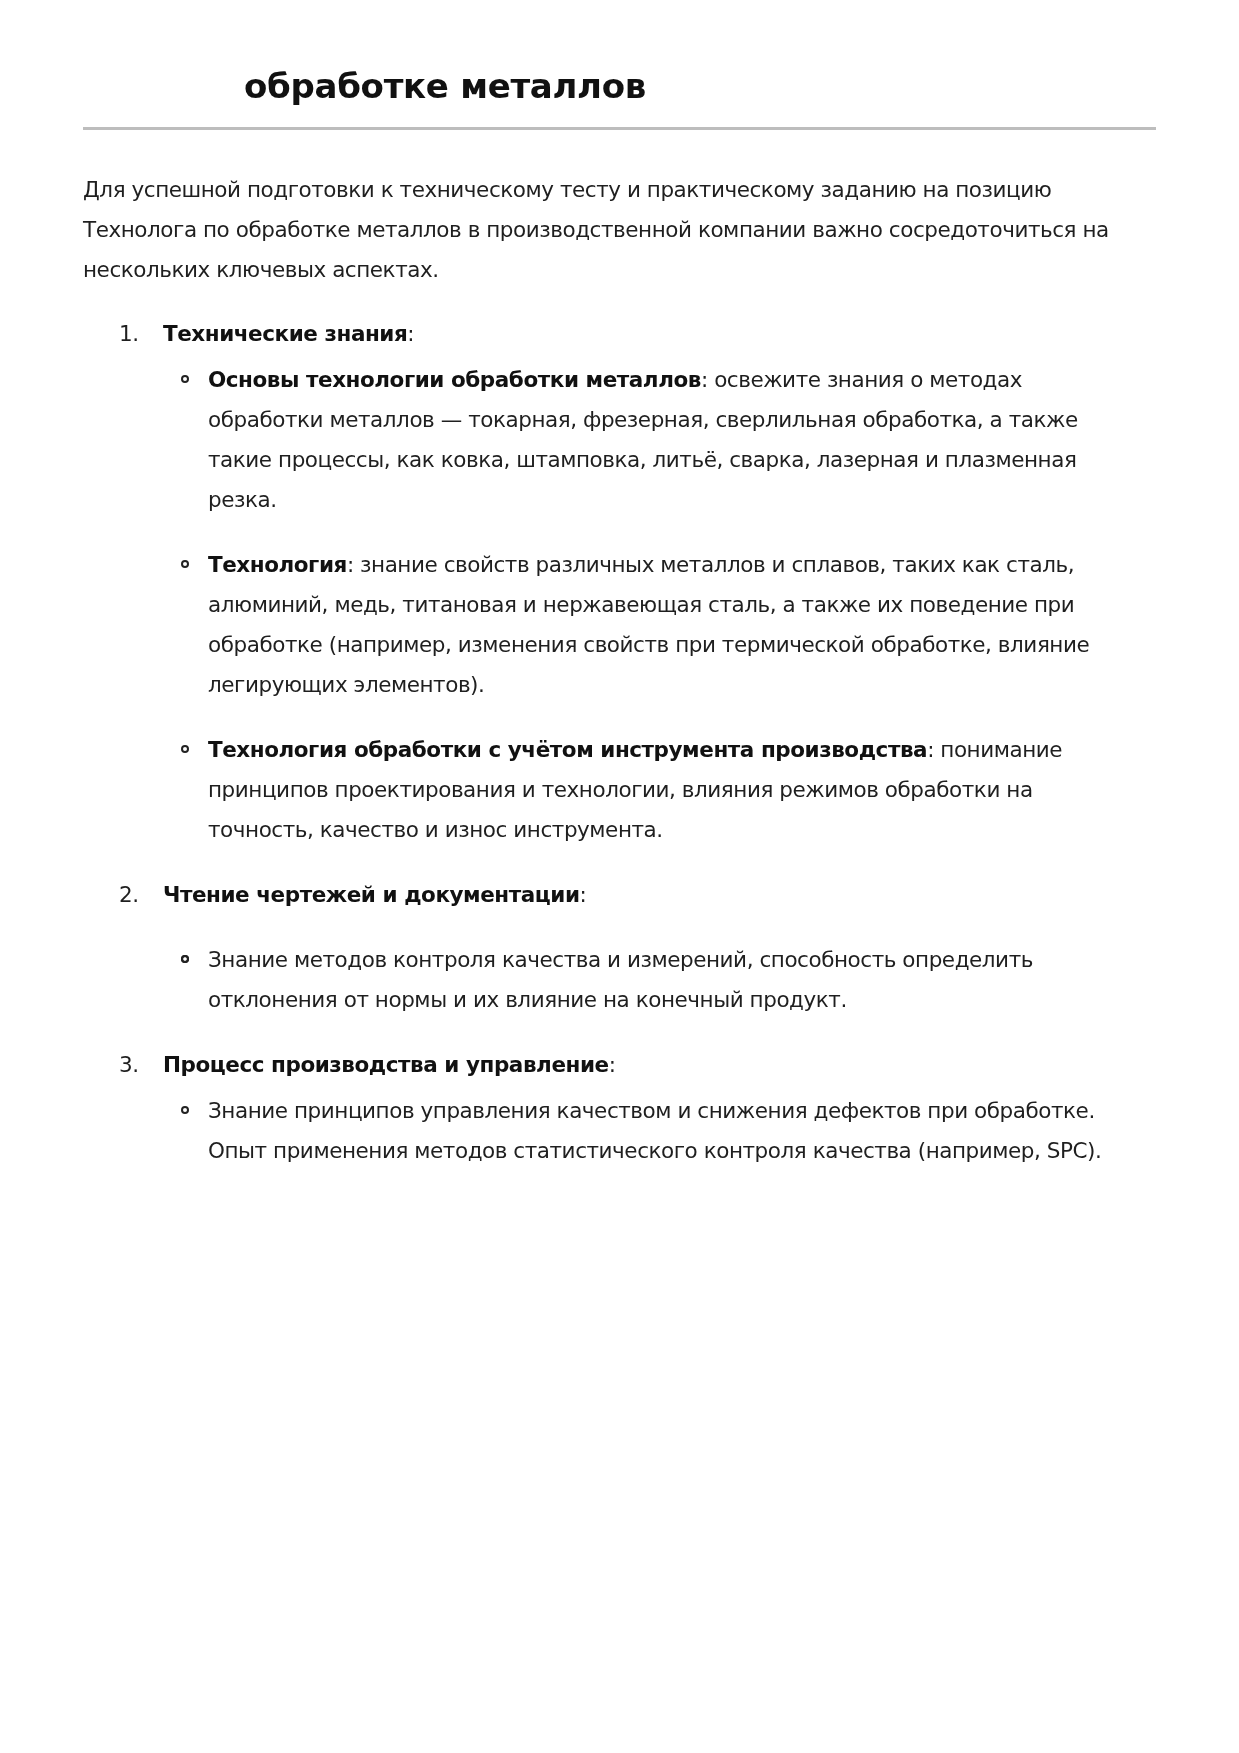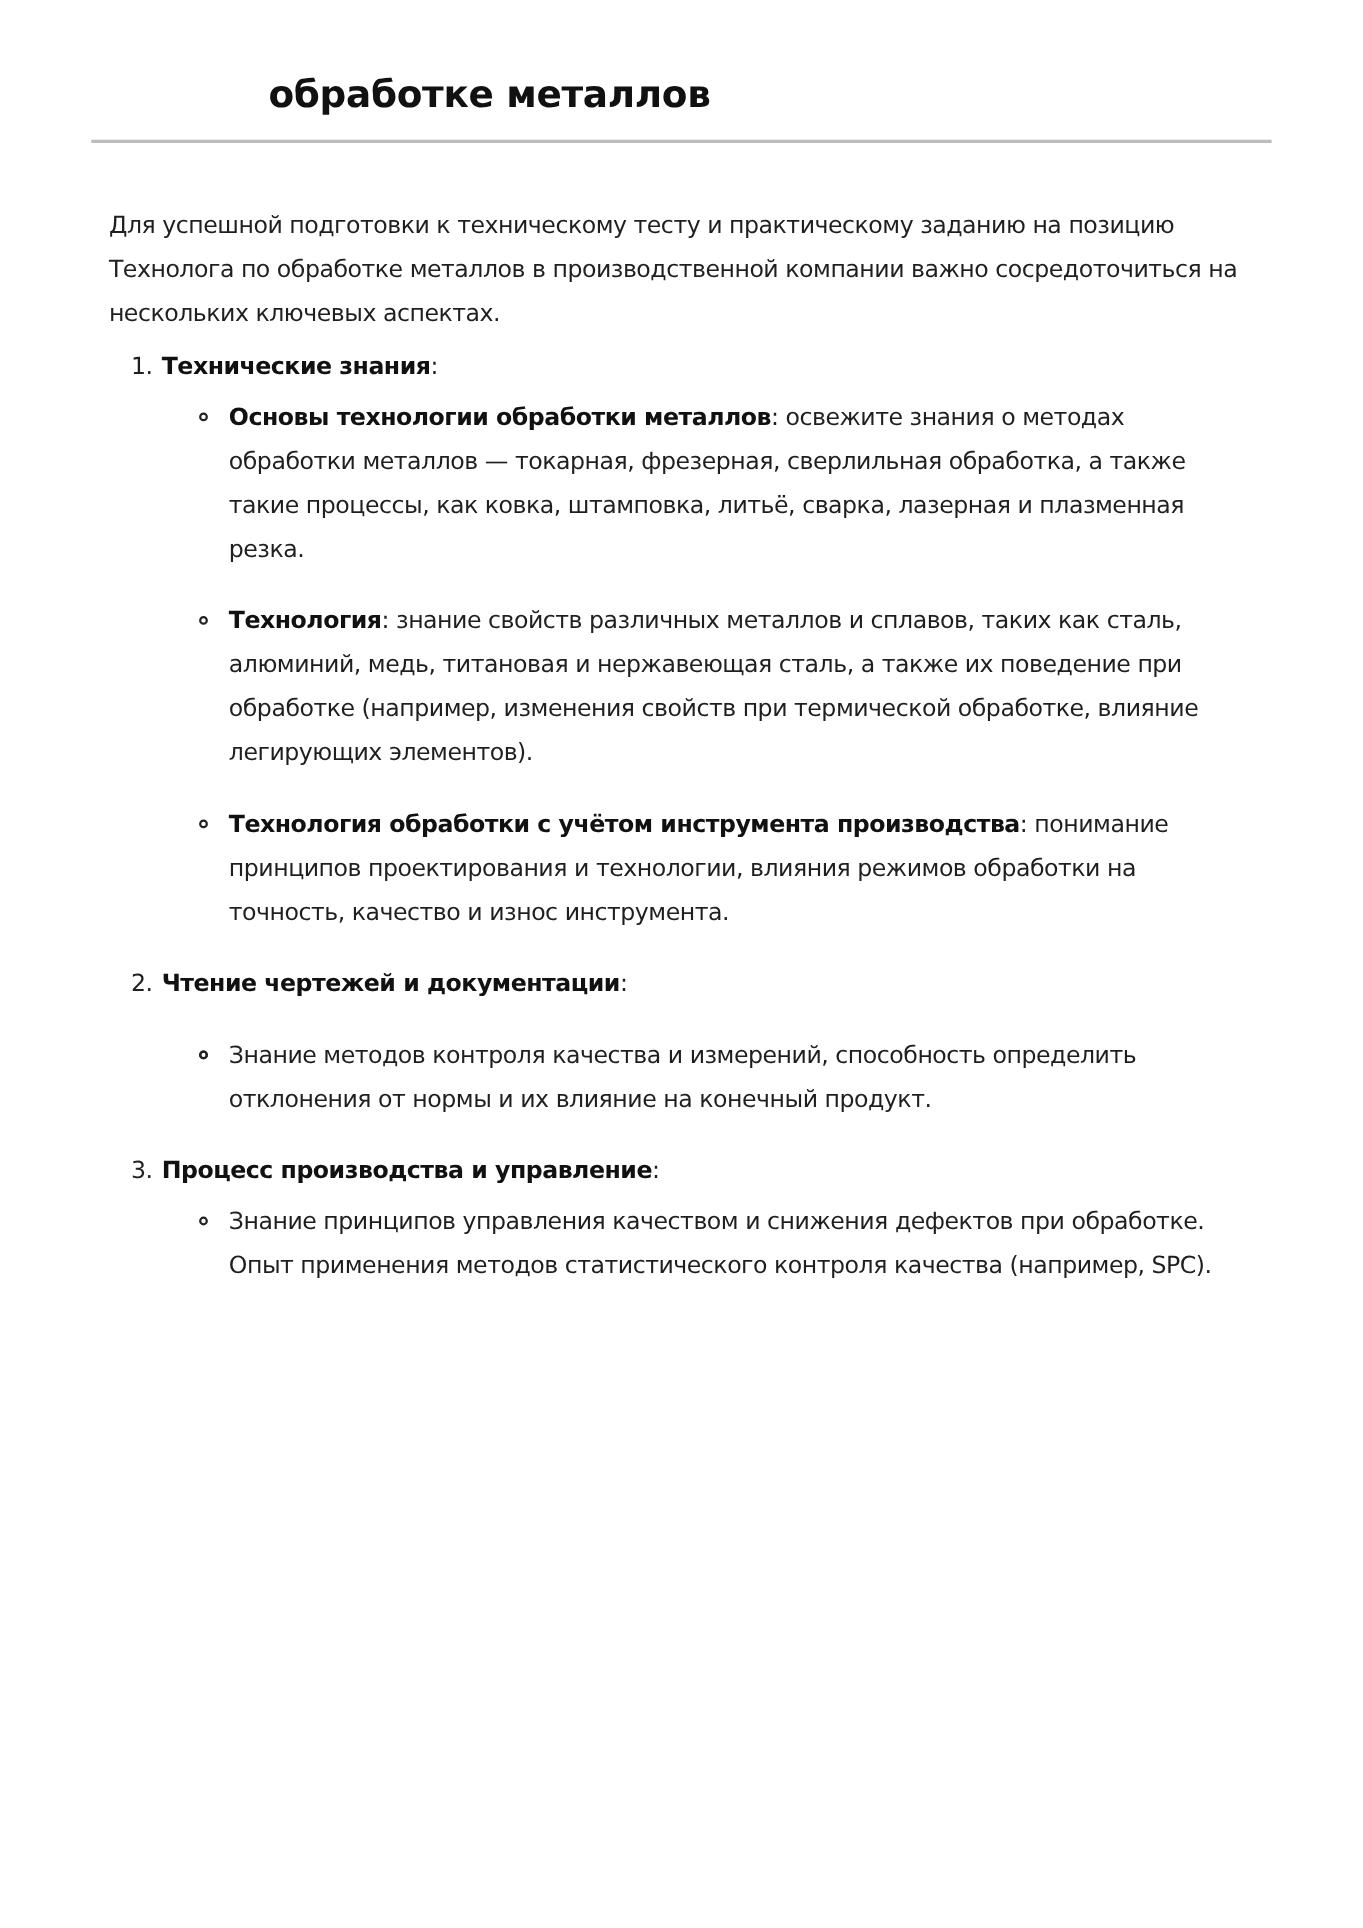--- a/index.html
+++ b/index.html
@@ -10,31 +10,31 @@
     .heading {
       position: absolute; left: 222px; top: 66px;
       font-size: 34px; font-weight: bold; color: #111; letter-spacing: -0.3px; margin-left: 22px;
     }
     .rule {
       position: absolute; left: 83px; top: 127px; width: 1073px; height: 3px;
       background: #bdbdbd;
     }
     .intro {
       position: absolute; left: 83px; top: 170px; width: 1080px;
-      font-size: 21.5px; line-height: 40px; letter-spacing: -0.45px; margin: 16px;
+      font-size: 21.5px; line-height: 40px; letter-spacing: -0.45px; margin: 0;
     }
     .olist {
       position: absolute; left: 83px; top: 314px; width: 1080px;
       list-style: none; margin: 0; padding: 0;
       font-size: 21.5px; line-height: 40px; letter-spacing: -0.45px;
     }
     .oitem { margin: 0 0 17px 0; }
     .otitle { padding-left: 36px; position: relative; }
     .onum { position: absolute; left: 36px; }
-    .otext { margin-left: 28px; font-weight: bold; color: #111; text-align: right; }
+    .otext { margin-left: 44px; font-weight: bold; color: #111; text-align: right; }
     .colon { font-weight: normal; }
     .ulist { list-style: none; margin: 6px 0 0 0; padding: 0; }
     .uitem { position: relative; padding-left: 125px; margin-bottom: 25px; width: 1030px; box-sizing: border-box; }
     .bullet {
       position: absolute; left: 98px; top: 15px; width: 8px; height: 8px;
       border: 2px solid #222; border-radius: 50%; box-sizing: border-box;
     }
     .uitem b { color: #111; }
   </style>
 </head>

